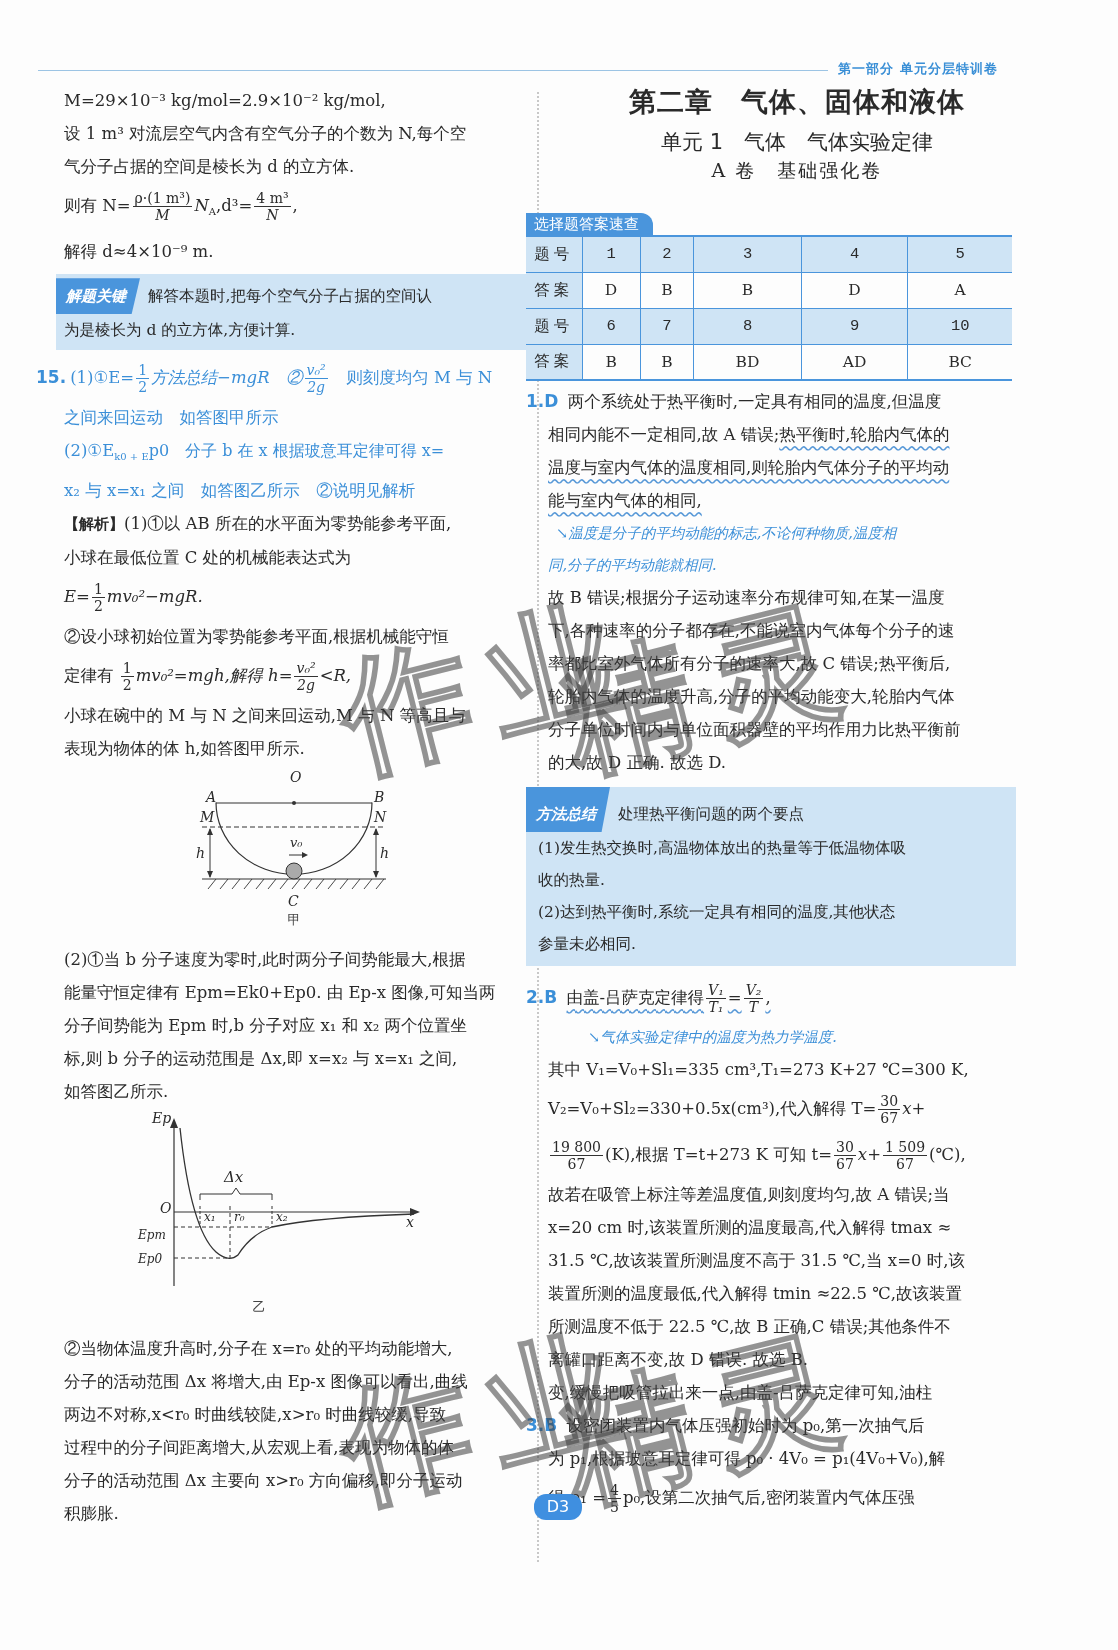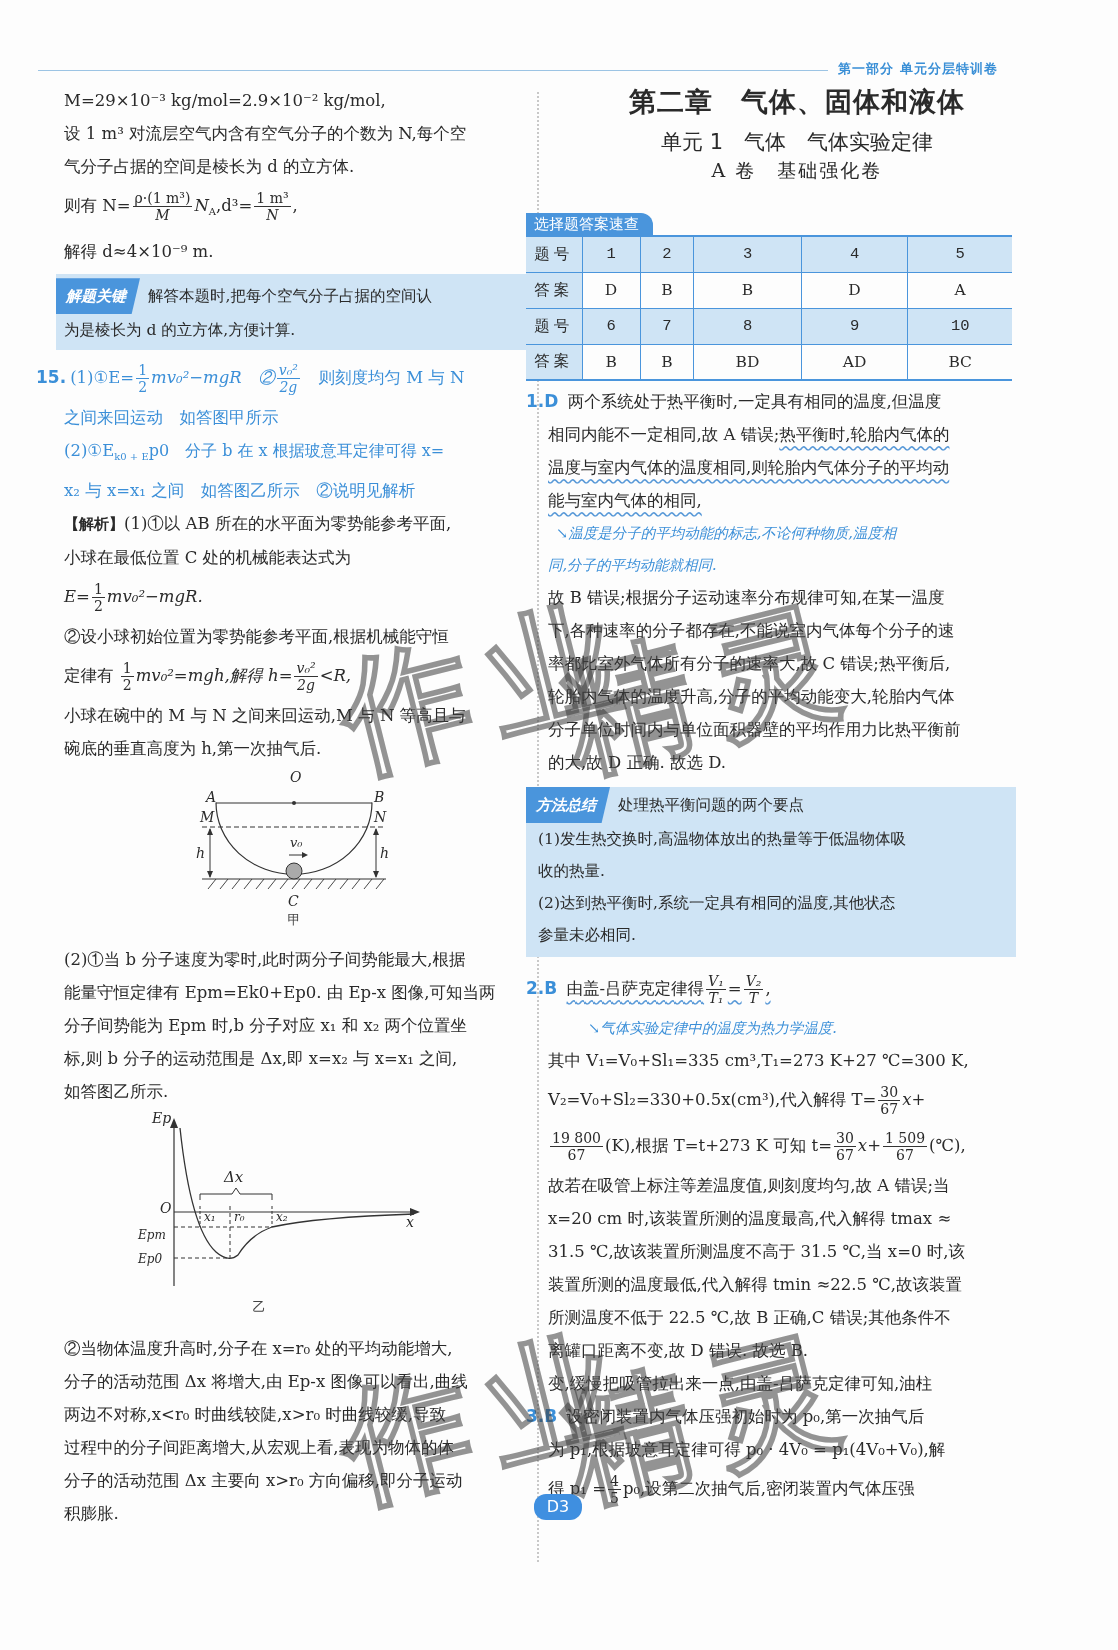--- a/index.html
+++ b/index.html
@@ -44,21 +44,21 @@
   table.ans tr:first-child td { border-top: none; }
   table.ans td:first-child { border-left: none; width: 56px; font-family: "DejaVu Sans", "Liberation Sans", sans-serif; letter-spacing: 4px; }
   table.ans td:last-child { border-right: none; }
   table.ans tr.hdr td { background: #cfe4f5; font-family: Liberation Mono, monospace; }
   table.ans tr.val td:first-child { background: #cfe4f5; }
 
   .wavy { text-decoration: underline wavy #5a9ad8; text-underline-offset: 5px; }
   .hand { font-family: "DejaVu Serif", serif; font-style: italic; color: #3b8fd8; font-size: 14.5px; line-height: 32px; white-space: nowrap; }
 
   .methodbox { background: #cfe4f5; margin: 8px 0 8px -22px; width: 490px; padding: 0 12px 6px 0; }
-  .methodbox .tag { display: inline-block; background: #4a95dc; color: #fff; font-family: "DejaVu Sans", "Liberation Sans", sans-serif; font-weight: bold; font-style: italic; font-size: 15px; padding: 2px 14px 2px 10px; margin-right: 8px; clip-path: polygon(0 0, 100% 0, 90% 100%, 0 100%); }
+  .methodbox .tag { display: inline-block; background: #4a95dc; color: #fff; font-family: "DejaVu Sans", "Liberation Sans", sans-serif; font-weight: bold; font-style: italic; font-size: 15px; padding: 11px 14px 2px 10px; margin-right: 8px; clip-path: polygon(0 0, 100% 0, 90% 100%, 0 100%); }
   .methodbox .l { line-height: 32px; font-size: 15.5px; padding-left: 12px; white-space: nowrap; }
   .methodbox .l:first-child { padding-left: 0; }
 
   .pagenum { position: absolute; left: 534px; top: 1494px; width: 48px; height: 26px; background: #3f8fe0; border-radius: 12px; color: #fff; font-family: "DejaVu Sans", "Liberation Sans", sans-serif; font-size: 16px; text-align: center; line-height: 26px; }
 
   .watermark { position: absolute; font-family: "DejaVu Sans", sans-serif; font-size: 130px; font-weight: bold; color: transparent; -webkit-text-stroke: 1.5px rgba(60,60,60,0.55); transform: rotate(-14deg); letter-spacing: 20px; pointer-events: none; white-space: nowrap; }
   sub, sup { font-size: 10px; }
 </style>
 </head>
 <body>
@@ -69,43 +69,43 @@
   <div class="running-head">
     <span style="margin-left:0">第一部分</span><span>单元分层特训卷</span>
   </div>
   <div class="divider"></div>
 
   <div class="col col-left">
     <div class="line">M=29×10⁻³ kg/mol=2.9×10⁻² kg/mol,</div>
     <div class="line">设 1 m³ 对流层空气内含有空气分子的个数为 N,每个空</div>
     <div class="line">气分子占据的空间是棱长为 d 的立方体.</div>
     <div class="line tall">
-      <span>则有 N=</span><span class="frac"><span class="num">ρ·(1 m³)</span><span class="den i">M</span></span><span class="i">N</span><sub>A</sub><span>,d³=</span><span class="frac"><span class="num">1 m³</span><span class="den i">N</span></span><span>,</span>
+      <span>则有 N=</span><span class="frac"><span class="num">ρ·(1 m³)</span><span class="den i">M</span></span><span class="i">N</span><sub>A</sub><span>,d³=</span><span class="frac"><span class="num">4 m³</span><span class="den i">N</span></span><span>,</span>
     </div>
     <div class="line">解得 d≈4×10⁻⁹ m.</div>
 
     <div class="keybox">
       <div class="l"><span class="tag">解题关键</span><span>解答本题时,把每个空气分子占据的空间认</span></div>
       <div class="l">为是棱长为 d 的立方体,方便计算.</div>
     </div>
 
     <div class="line tall blue">
-      <span class="qnum qnum-left">15.</span><span>(1)①E=</span><span class="frac blue"><span class="num">1</span><span class="den">2</span></span><span class="i">mv₀²−mgR　②</span><span class="frac blue"><span class="num i">v₀²</span><span class="den i">2g</span></span><span>　则刻度均匀 M 与 N</span>
+      <span class="qnum qnum-left">15.</span><span>(1)①E=</span><span class="frac blue"><span class="num">1</span><span class="den">2</span></span><span class="i">方法总结−mgR　②</span><span class="frac blue"><span class="num i">v₀²</span><span class="den i">2g</span></span><span>　则刻度均匀 M 与 N</span>
     </div>
     <div class="line blue">之间来回运动　如答图甲所示</div>
     <div class="line blue"><span>(2)①E</span><sub>k0 + E</sub><sub style="font-size:16px;vertical-align:baseline">p0　分子 b 在 x 根据玻意耳定律可得 x=</sub></div>
     <div class="line blue">x₂ 与 x=x₁ 之间　如答图乙所示　②说明见解析</div>
 
     <div class="line"><b style="font-family:'DejaVu Sans',sans-serif;font-size:15px">【解析】</b><span>(1)①以 AB 所在的水平面为零势能参考平面,</span></div>
     <div class="line">小球在最低位置 C 处的机械能表达式为</div>
     <div class="line tall"><span class="i">E=</span><span class="frac"><span class="num">1</span><span class="den">2</span></span><span class="i">mv₀²−mgR.</span></div>
     <div class="line">②设小球初始位置为零势能参考平面,根据机械能守恒</div>
     <div class="line tall"><span>定律有</span> <span class="frac"><span class="num">1</span><span class="den">2</span></span><span class="i">mv₀²=mgh,解得 h=</span><span class="frac"><span class="num i">v₀²</span><span class="den i">2g</span></span><span class="i">&lt;R,</span></div>
     <div class="line">小球在碗中的 M 与 N 之间来回运动,M 与 N 等高且与</div>
-    <div class="line">碗底的垂直高度为 h,第一次抽气后.</div>
+    <div class="line">表现为物体的体 h,如答图甲所示.</div>
 
     <div class="figure" style="width:200px;height:150px;margin-top:10px;">
       <svg width="200" height="130" viewBox="0 0 200 130">
         <line x1="22" y1="28" x2="178" y2="28" stroke="#333" stroke-width="1.2"></line>
         <path d="M22 28 A78 78 0 0 0 178 28" fill="none" stroke="#333" stroke-width="1.2" transform="scale(1,0.92) translate(0,2)"></path>
         <circle cx="100" cy="28" r="2" fill="#333"></circle>
         <line x1="8" y1="52" x2="192" y2="52" stroke="#333" stroke-width="1" stroke-dasharray="5,3"></line>
         <line x1="8" y1="104" x2="192" y2="104" stroke="#333" stroke-width="1.2"></line>
         <g stroke="#333" stroke-width="0.9">
           <line x1="14" y1="114" x2="22" y2="104"></line>

